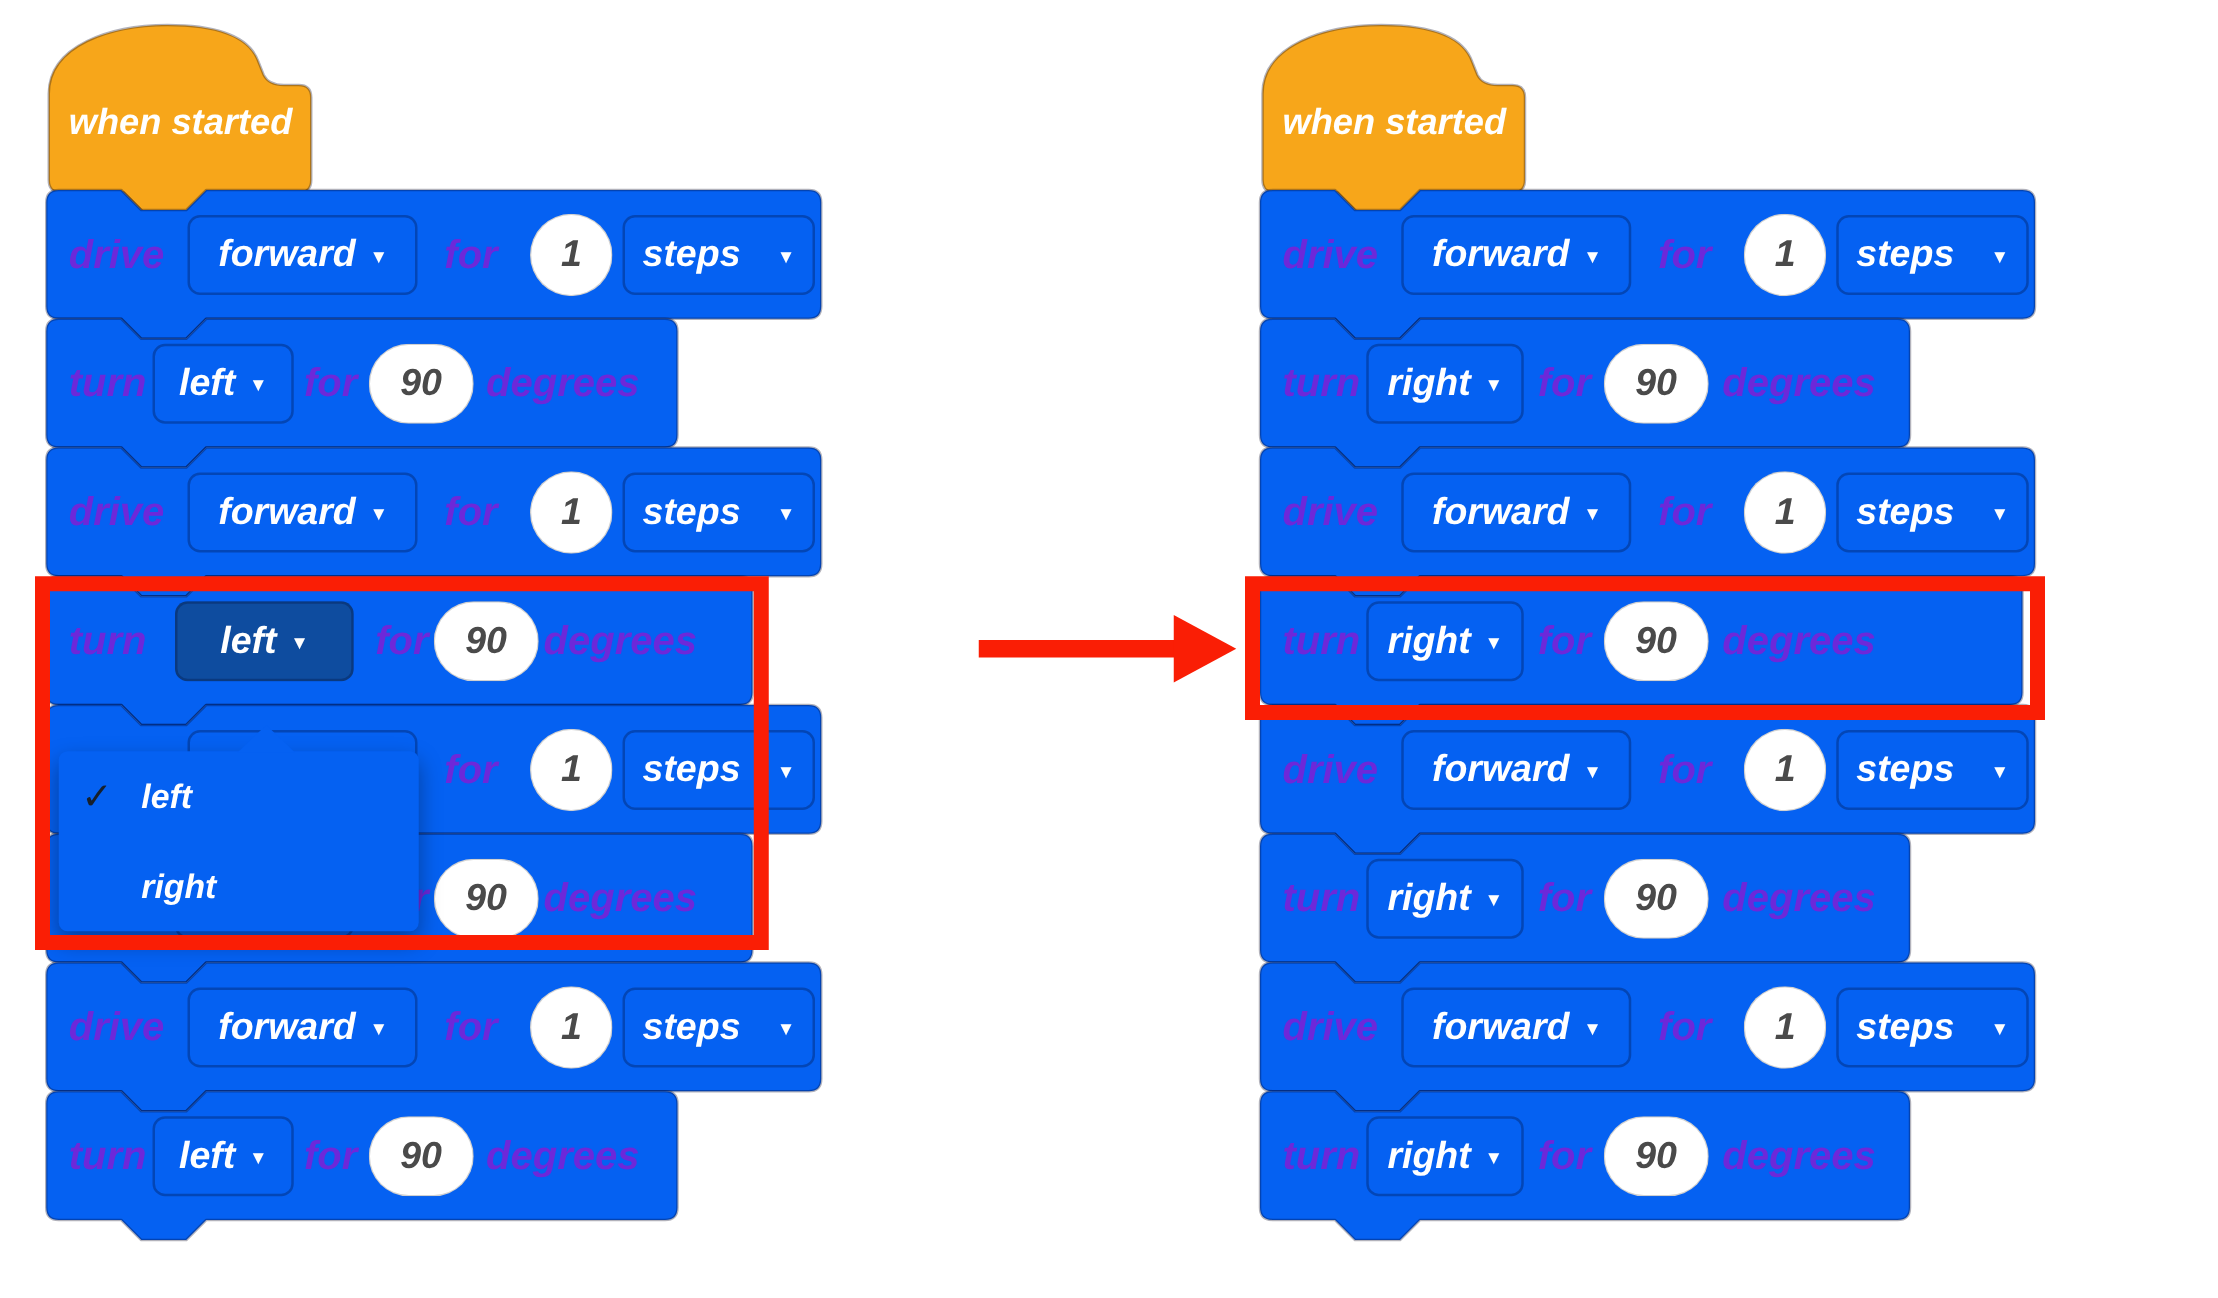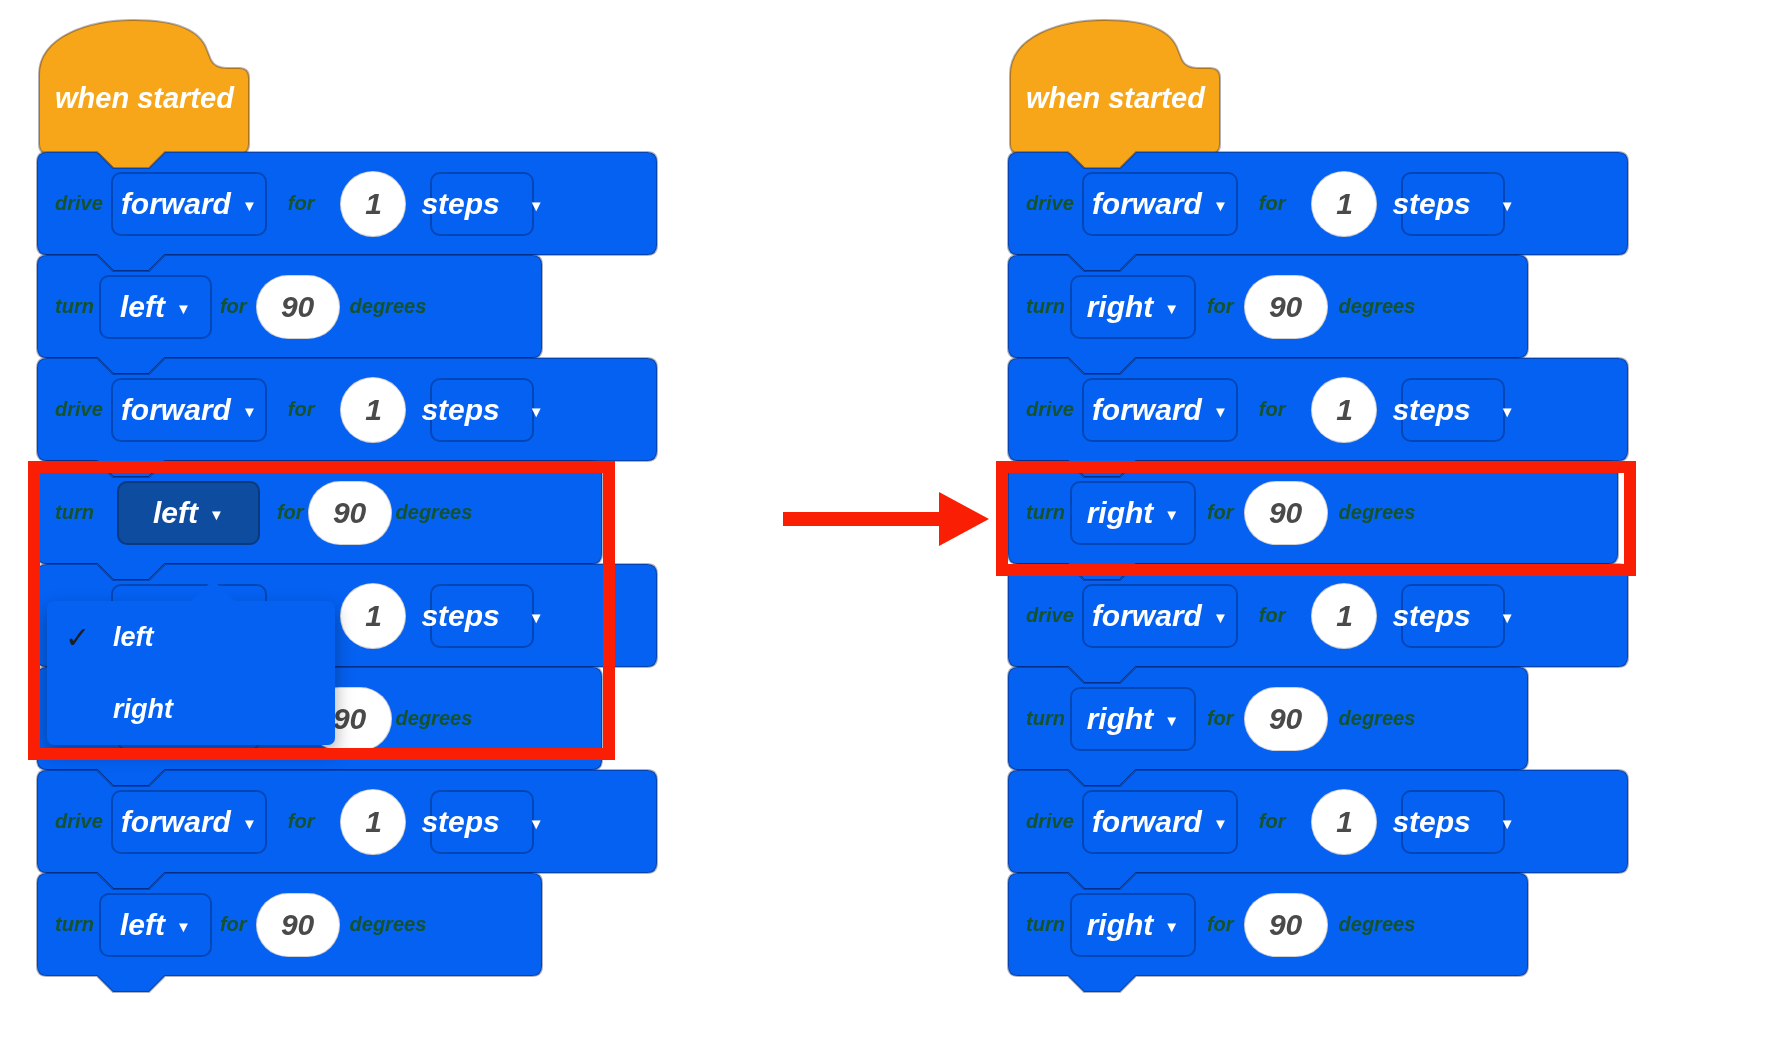--- a/index.html
+++ b/index.html
@@ -8,40 +8,40 @@
     font-family:"Liberation Sans","DejaVu Sans",sans-serif;
     font-style:italic;
   }
   
   .hat{position:absolute;width:214px;height:156px;}
   .hat .shape{position:absolute;left:0;top:0;pointer-events:none;}
   .hat .hat-label{position:absolute;left:18px;top:64px;font-size:29px;font-weight:bold;color:#fff;white-space:nowrap;}
   .row{position:absolute;height:103px;display:flex;align-items:center;padding-left:18px;box-sizing:border-box;}
   .row .shape{position:absolute;left:-2px;top:-2px;pointer-events:none;}
   .row > *{position:relative;}
-  .t{font-size:20px;font-weight:bold;color:#14532d;white-space:nowrap;}
+  .t{font-size:32px;font-weight:bold;color:#6d28d9;white-space:nowrap;}
   .fld{
     height:64px;border:2px solid rgba(0,0,30,0.28);border-radius:10px;box-sizing:border-box;
     display:flex;align-items:center;justify-content:center;gap:11px;
     font-size:30px;font-weight:bold;color:#fff;white-space:nowrap;
   }
   .fld.open{background:#0E4C9F;border-color:rgba(0,0,30,0.25);}
   .caret{font-size:15px;color:#fff;line-height:1;transform:translateY(2px);}
   .bubble{
     background:#fff;border:1px solid rgba(0,0,0,0.18);box-sizing:border-box;
     display:flex;align-items:center;justify-content:center;
     font-size:30px;font-weight:bold;color:#4A4A4A;
   }
   .bubble.one{width:66px;height:66px;border-radius:50%;}
   .bubble.ninety{width:84px;height:64px;border-radius:32px;}
   
-  .fld.dir-fwd{width:156px;margin-left:8px;align-items:center;}
+  .fld.dir-fwd{width:184px;margin-left:19px;align-items:center;}
   .row.drive .t.for{margin-left:21px;}
   .row.drive .bubble{margin-left:26px;}
-  .fld.unit{width:104px;margin-left:24px;gap:29px;}
+  .fld.unit{width:154px;margin-left:8px;gap:29px;}
   
   .fld.dir-turn{width:113px;margin-left:5px;}
   .row.turn .t.for{margin-left:8px;}
   .row.turn .bubble{margin-left:9px;}
   .row.turn .t.deg{margin-left:10px;}
   
   .fld.dir-turn-r{width:126px;margin-left:5px;}
   .row.turn-r .t.for{margin-left:11px;}
   .row.turn-r .bubble{margin-left:10px;}
   .row.turn-r .t.deg{margin-left:11px;}

